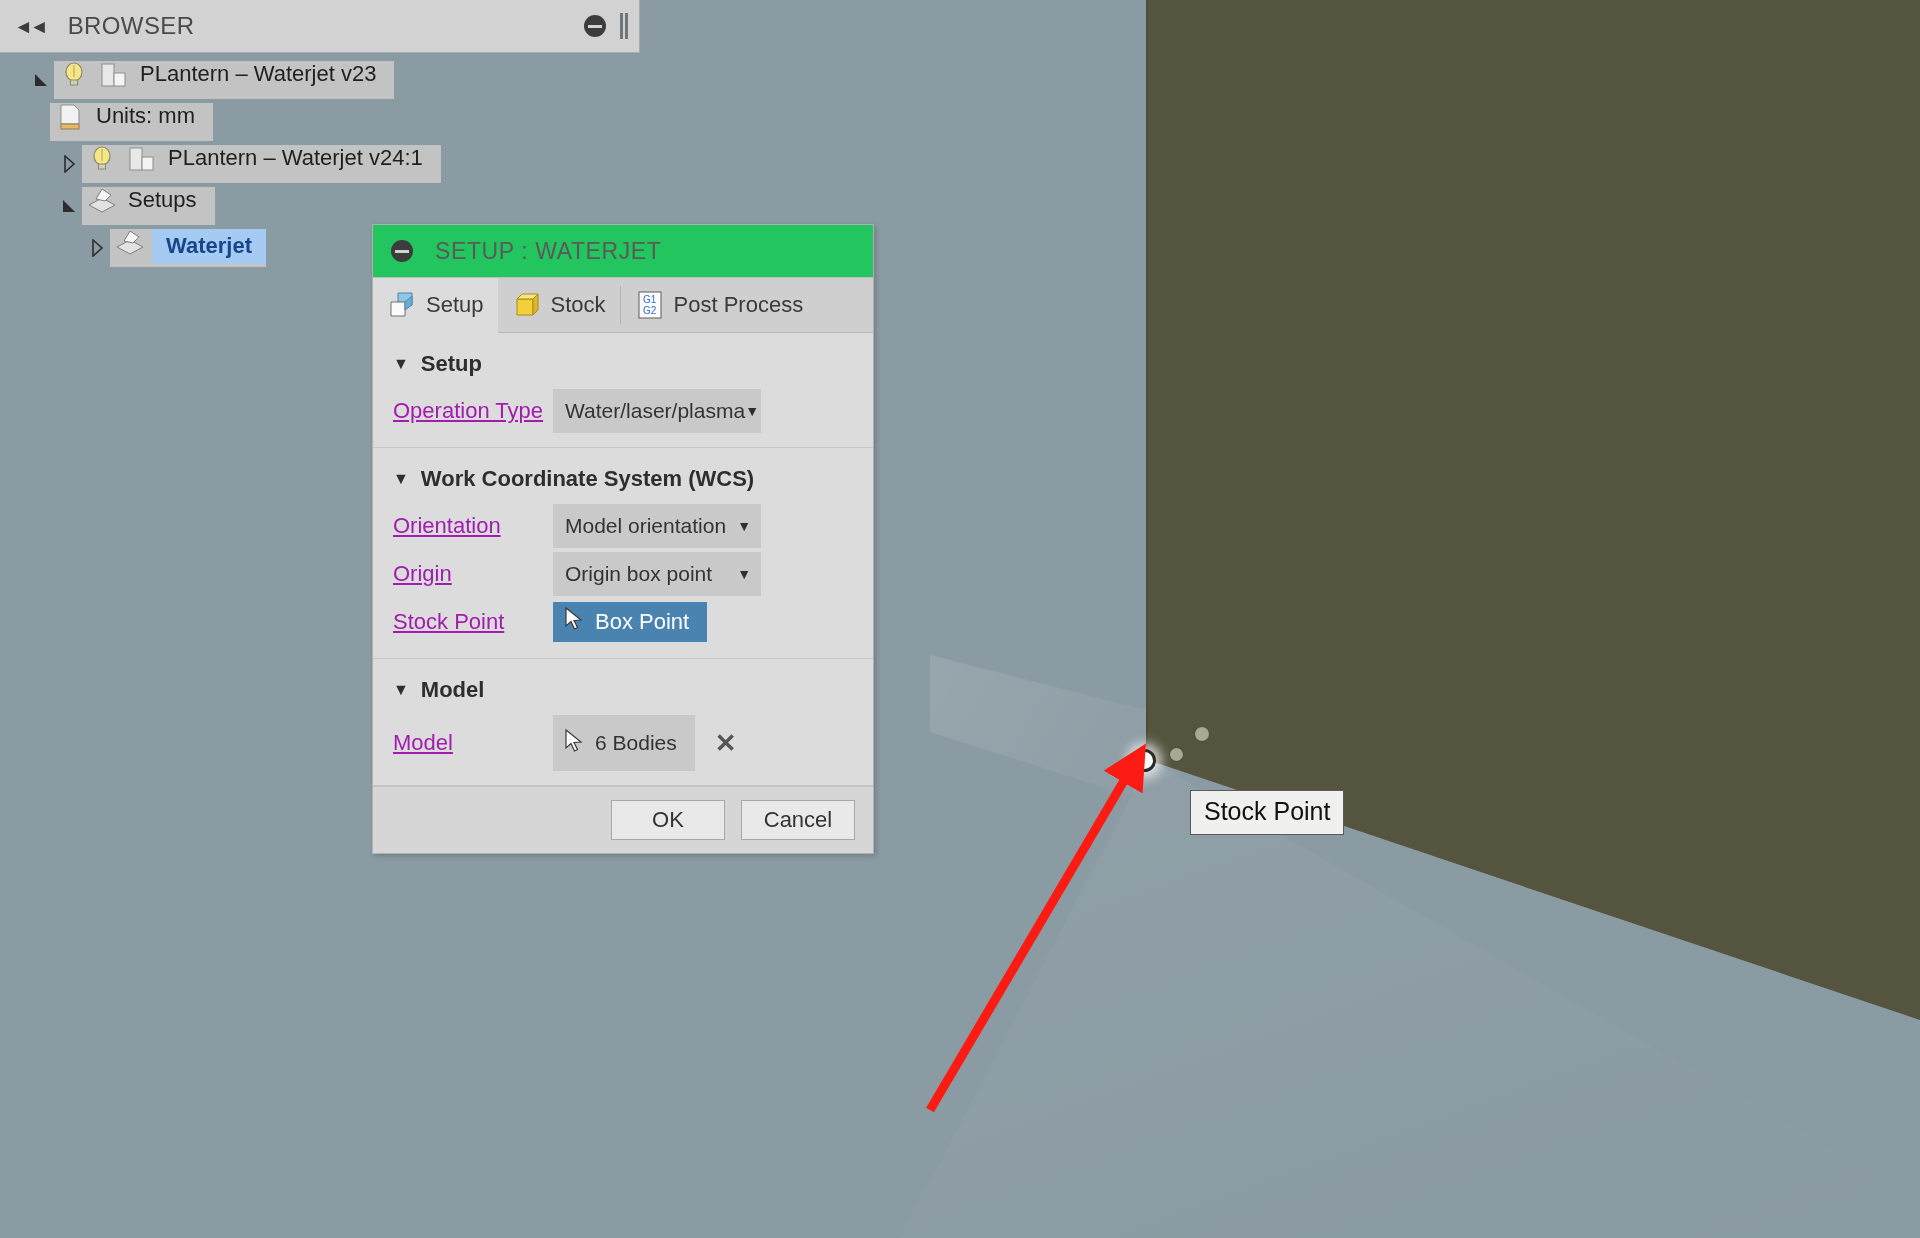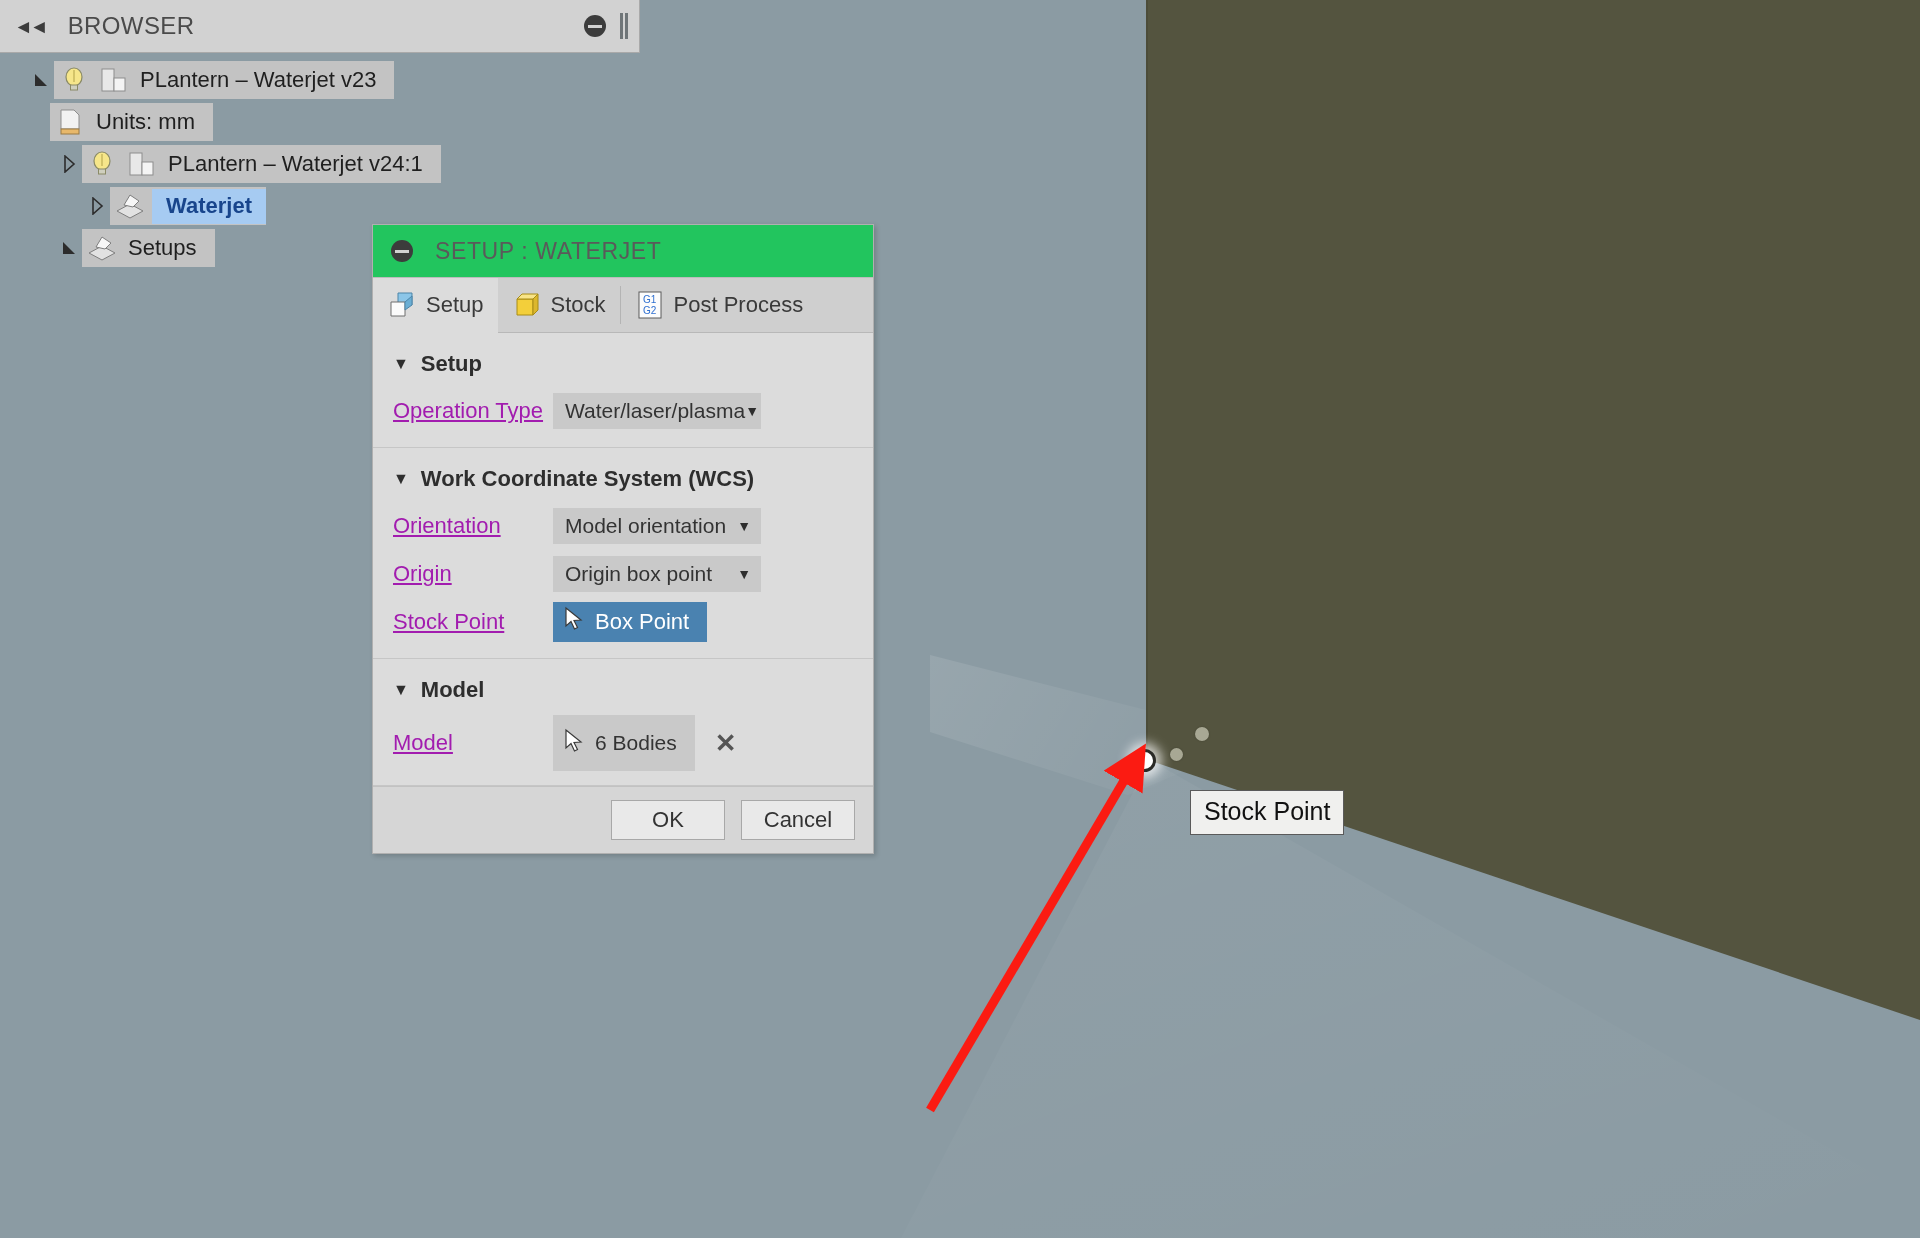--- a/index.html
+++ b/index.html
@@ -188,21 +188,21 @@
     width: 26px;
     display: flex;
     justify-content: center;
     align-items: center;
     color: #2c2c2c;
     font-size: 15px;
     flex: none;
   }
   .tree-chip {
     display: flex;
-    align-items: center;
+    align-items: flex-start;
     background: #c3c3c3;
     height: 38px;
     padding-right: 18px;
   }
   .tree-chip.sel-label { padding-right: 0; }
   .chip-icon {
     width: 40px;
     display: flex;
     align-items: center;
     justify-content: center;
@@ -301,21 +301,21 @@
   }
   .field-label {
     width: 160px;
     font-size: 22px;
     color: #a21caf;
     flex: none;
     text-decoration: underline;
   }
   .combo {
     background: #c9c9c9;
-    height: 36px;
+    height: 44px;
     width: 208px;
     display: flex;
     align-items: center;
     justify-content: space-between;
     padding: 0 10px 0 12px;
     font-size: 21px;
     color: #333333;
     box-sizing: border-box;
   }
   .combo .caret { font-size: 14px; color: #2e2e2e; }
@@ -463,51 +463,51 @@
           <span class="chip-icon">
             <svg width="30" height="28" viewBox="0 0 30 28">
               <rect x="3" y="3" width="12" height="22" fill="#e8e8e8" stroke="#8d8d8d"></rect>
               <rect x="15" y="12" width="11" height="13" fill="#f4f4f4" stroke="#8d8d8d"></rect>
             </svg>
           </span>
           <span class="tree-label">PLantern – Waterjet v24:1</span>
         </span>
       </div>
 
+      <div class="tree-row" style="padding-left:56px;">
+        <span class="tree-arrow">
+          <svg width="16" height="16" viewBox="0 0 16 16">
+              <polygon points="2,2 14,14 2,14" fill="#2c2c2c"></polygon>
+            </svg>
+        </span>
+        <span class="tree-chip">
+          <span class="chip-icon">
+            <svg width="32" height="26" viewBox="0 0 32 26">
+              <polygon points="3,18 16,11 29,18 16,25" fill="#e2e2e2" stroke="#7e7e7e"></polygon>
+              <path d="M10 12 L16 2 L25 8 L19 14 Z" fill="#f6f6f6" stroke="#7e7e7e"></path>
+            </svg>
+          </span>
+          <span class="tree-label">Setups</span>
+        </span>
+      </div>
+
       <div class="tree-row" style="padding-left:84px;">
         <span class="tree-arrow">
           <svg width="14" height="18" viewBox="0 0 14 18">
               <polygon points="3,1 12,9 3,17" fill="none" stroke="#2c2c2c" stroke-width="1.6"></polygon>
             </svg>
         </span>
         <span class="tree-chip sel-label">
           <span class="chip-icon">
             <svg width="32" height="26" viewBox="0 0 32 26">
               <polygon points="3,18 16,11 29,18 16,25" fill="#e2e2e2" stroke="#7e7e7e"></polygon>
               <path d="M10 12 L16 2 L25 8 L19 14 Z" fill="#f6f6f6" stroke="#7e7e7e"></path>
             </svg>
           </span>
           <span class="tree-label selected">Waterjet</span>
-        </span>
-      </div>
-
-      <div class="tree-row" style="padding-left:56px;">
-        <span class="tree-arrow">
-          <svg width="16" height="16" viewBox="0 0 16 16">
-              <polygon points="2,2 14,14 2,14" fill="#2c2c2c"></polygon>
-            </svg>
-        </span>
-        <span class="tree-chip">
-          <span class="chip-icon">
-            <svg width="32" height="26" viewBox="0 0 32 26">
-              <polygon points="3,18 16,11 29,18 16,25" fill="#e2e2e2" stroke="#7e7e7e"></polygon>
-              <path d="M10 12 L16 2 L25 8 L19 14 Z" fill="#f6f6f6" stroke="#7e7e7e"></path>
-            </svg>
-          </span>
-          <span class="tree-label">Setups</span>
         </span>
       </div>
 
     </div>
   </div>
 
   <div id="setup-dialog">
 
     <div id="dialog-titlebar">
       <span class="minus-badge" style="background:#3c3c3c;"></span>

